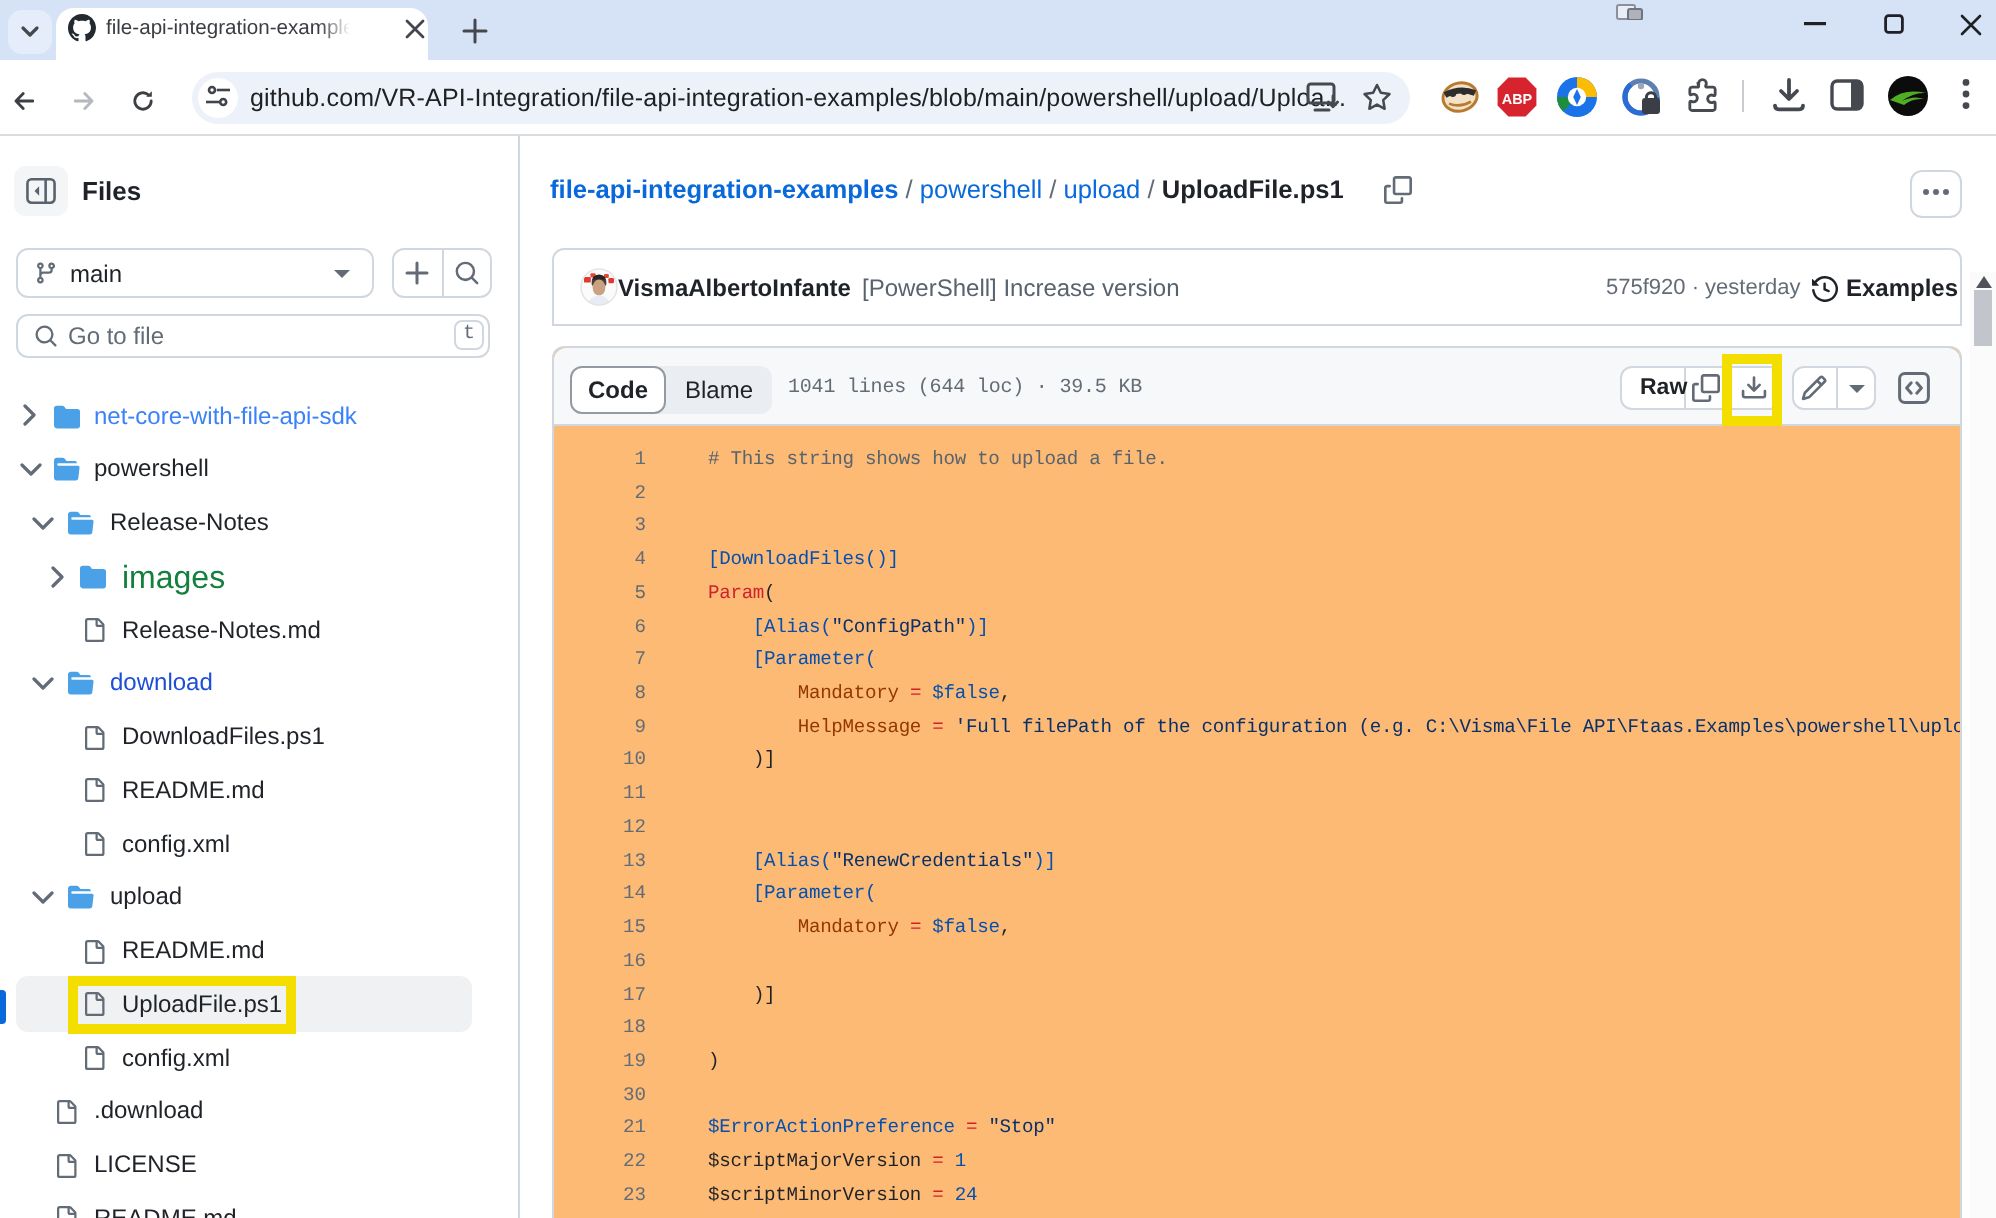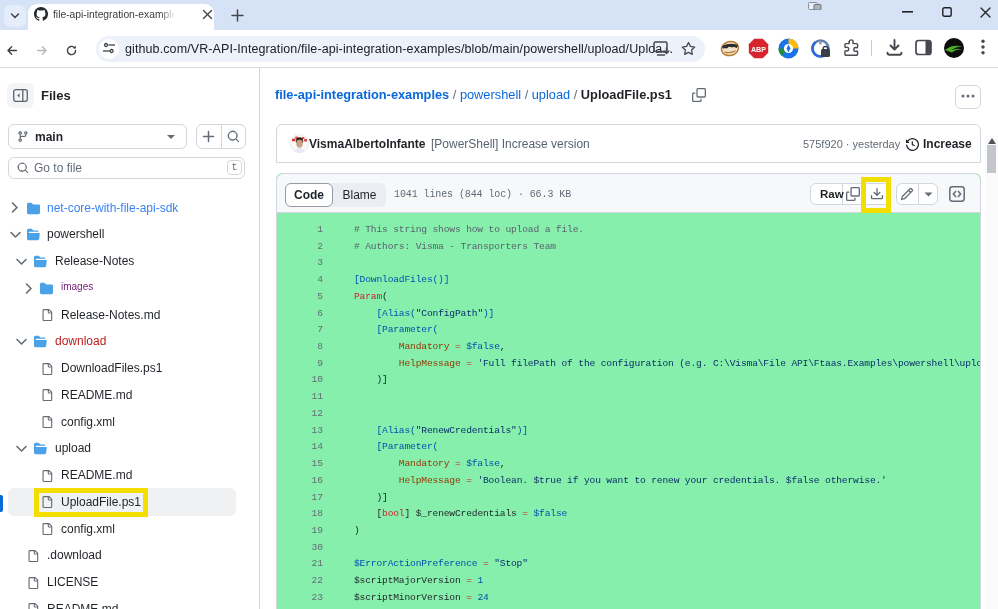--- a/index.html
+++ b/index.html
@@ -13,21 +13,21 @@
 #toolbar { position:absolute; left:0; top:30px; width:998px; height:38px; background:#fff; border-bottom:1px solid #d8dbe0; }
 #omni { position:absolute; left:96px; top:6px; width:609px; height:26px; background:#edf1fa; border-radius:13px; }
 #omni .circ { position:absolute; left:3px; top:3px; width:20px; height:20px; border-radius:50%; background:#fff; }
 #urltext { position:absolute; left:125px; top:12px; font-size:12.5px; color:#202124; letter-spacing:0.1px; }
 
 #page { position:absolute; left:0; top:68px; width:998px; height:541px; background:#fff; }
 #sidebar { position:absolute; left:0; top:0; width:260px; height:541px; border-right:1px solid #d0d7de; }
 #main { position:absolute; left:260px; top:0; width:726px; height:541px; }
 .gbtn { border:1px solid #d0d7de; border-radius:6px; background:#fff; }
 #commitbox { position:absolute; left:16px; top:56px; width:705px; height:39px; border:1px solid #d0d7de; border-radius:6px 6px 0 0; background:#fff; }
-#codebox { position:absolute; left:16px; top:105px; width:705px; height:436px; border:1px solid #d0d7de; border-radius:6px 6px 0 0; border-bottom:none; background:#86efac; }
+#codebox { position:absolute; left:16px; top:105px; width:705px; height:436px; border:1px solid #d0d7de; border-radius:6px 6px 0 0; border-bottom:none; background:#fdba74; }
 #codehead { position:absolute; left:0; top:0; width:703px; height:39px; background:#f6f8fa; border-bottom:1px solid #d0d7de; border-radius:6px 6px 0 0; }
 #codearea { position:absolute; left:0; top:40px; width:703px; height:396px; overflow:hidden; font-family:"Liberation Mono", monospace; font-size:9.6px; }
 .cl { position:absolute; height:17px; line-height:17px; white-space:pre; letter-spacing:-0.15px; }
 .ln { position:absolute; width:46px; text-align:right; color:#636c76; height:17px; line-height:17px; letter-spacing:0; }
 .red { color:#cf222e; } .blu { color:#0550ae; } .str { color:#0a3069; } .org { color:#953800; } .com { color:#59636e; } .dft { color:#1f2328; }
 
 #sbar { position:absolute; left:985px; top:68px; width:13px; height:541px; background:#fbfbfc; }
 #sthumb { position:absolute; left:2px; top:9px; width:9px; height:28px; background:#c2c6cc; }
 
 .ybox { position:absolute; border:5px solid #f4de00; }
@@ -155,21 +155,21 @@
         <rect x="0.7" y="0.7" width="14.6" height="12.6" rx="2.2" fill="none" stroke="#59636e" stroke-width="1.4"></rect>
         <path d="M10.5 1 V13" stroke="#59636e" stroke-width="1.4"></path>
         <path d="M7 4.5 L4.5 7 L7 9.5 Z" fill="#59636e"></path>
       </svg>
     <div class="abs" style="left:41px;top:20px;font-size:13px;font-weight:bold;color:#1f2328">Files</div>
 
     <div class="gbtn abs" style="left:8px;top:56px;width:179px;height:25px"></div>
     <svg class="abs" style="left:17px;top:62px" width="12" height="13" viewBox="0 0 16 16">
         <path fill="#636c76" d="M9.5 3.25a2.25 2.25 0 1 1 3 2.122V6A2.5 2.5 0 0 1 10 8.5H6a1 1 0 0 0-1 1v1.128a2.251 2.251 0 1 1-1.5 0V5.372a2.25 2.25 0 1 1 1.5 0v1.836A2.493 2.493 0 0 1 6 7h4a1 1 0 0 0 1-1v-.628A2.25 2.25 0 0 1 9.5 3.25Zm-6 0a.75.75 0 1 0 1.5 0 .75.75 0 0 0-1.5 0Zm8.25-.75a.75.75 0 1 0 0 1.5.75.75 0 0 0 0-1.5ZM4.25 12a.75.75 0 1 0 0 1.5.75.75 0 0 0 0-1.5Z"></path>
       </svg>
-    <div class="abs" style="left:35px;top:62px;font-size:12px;font-weight:bold;color:#1f2328">main</div>
+    <div class="abs" style="left:35px;top:62px;font-size:12px;font-weight:normal;color:#1f2328">main</div>
     <svg class="abs" style="left:166px;top:66px" width="10" height="6" viewBox="0 0 10 6">
         <path d="M1 1 L5 5 L9 1 Z" fill="#636c76"></path>
       </svg>
     <div class="gbtn abs" style="left:196px;top:56px;width:50px;height:25px"></div>
     <div class="abs" style="left:221px;top:56px;width:1px;height:25px;background:#d0d7de"></div>
     <svg class="abs" style="left:202px;top:62px" width="13" height="13" viewBox="0 0 13 13">
         <path d="M6.5 1.5 V11.5 M1.5 6.5 H11.5" stroke="#636c76" stroke-width="1.5" stroke-linecap="round"></path>
       </svg>
     <svg class="abs" style="left:227px;top:62px" width="13" height="13" viewBox="0 0 16 16">
         <path fill="#636c76" d="M10.68 11.74a6 6 0 0 1-7.922-8.982 6 6 0 0 1 8.982 7.922l3.04 3.04a.749.749 0 0 1-.326 1.275.749.749 0 0 1-.734-.215ZM11.5 7a4.499 4.499 0 1 0-8.997 0A4.499 4.499 0 0 0 11.5 7Z"></path>
@@ -205,32 +205,32 @@
     <svg class="abs" style="left:33.5px;top:187.0px" width="13" height="13" viewBox="0 0 16 16">
           <path fill="#4aa1e8" d="M.513 1.513A1.75 1.75 0 0 1 1.75 1h3.5c.55 0 1.07.26 1.4.7l.9 1.2a.25.25 0 0 0 .2.1H13a1 1 0 0 1 1 1v.5H2.75a.75.75 0 0 0 0 1.5h11.978a1 1 0 0 1 .994 1.117L15 13.25A1.75 1.75 0 0 1 13.25 15H1.75A1.75 1.75 0 0 1 0 13.25V2.75c0-.464.184-.91.513-1.237Z"></path>
         </svg>
     <div class="abs" style="left:55px;top:186.0px;font-size:12px;color:#1f2328">Release-Notes</div>
     <svg class="abs" style="left:25px;top:215px" width="7" height="11" viewBox="0 0 7 11">
           <path d="M1.5 1 L6 5.5 L1.5 10" stroke="#636c76" stroke-width="1.6" fill="none" stroke-linecap="round" stroke-linejoin="round"></path>
         </svg>
     <svg class="abs" style="left:40px;top:213.8px" width="13" height="13" viewBox="0 0 16 16">
           <path fill="#4aa1e8" d="M1.75 1A1.75 1.75 0 0 0 0 2.75v10.5C0 14.216.784 15 1.75 15h12.5A1.75 1.75 0 0 0 16 13.25v-8.5A1.75 1.75 0 0 0 14.25 3H7.5a.25.25 0 0 1-.2-.1l-.9-1.2C6.07 1.26 5.55 1 5 1Z"></path>
         </svg>
-    <div class="abs" style="left:61px;top:212.8px;font-size:10px;color:#701a75">images</div>
+    <div class="abs" style="left:61px;top:212.8px;font-size:16px;color:#15803d">images</div>
     <svg class="abs" style="left:41px;top:240.0px" width="12" height="14" viewBox="0 0 16 16">
           <path fill="#636c76" d="M2 1.75C2 .784 2.784 0 3.75 0h6.586c.464 0 .909.184 1.237.513l2.914 2.914c.329.328.513.773.513 1.237v9.586A1.75 1.75 0 0 1 13.25 16h-9.5A1.75 1.75 0 0 1 2 14.25Zm1.75-.25a.25.25 0 0 0-.25.25v12.5c0 .138.112.25.25.25h9.5a.25.25 0 0 0 .25-.25V6h-2.75A1.75 1.75 0 0 1 9 4.25V1.5Zm6.75.062V4.25c0 .138.112.25.25.25h2.688l-.011-.013-2.914-2.914-.013-.011Z"></path>
         </svg>
     <div class="abs" style="left:61px;top:239.5px;font-size:12px;color:#1f2328">Release-Notes.md</div>
     <svg class="abs" style="left:16px;top:269px" width="11" height="9" viewBox="0 0 11 9">
           <path d="M1 2.5 L5.5 7 L10 2.5" stroke="#636c76" stroke-width="1.6" fill="none" stroke-linecap="round" stroke-linejoin="round"></path>
         </svg>
     <svg class="abs" style="left:33.5px;top:267.2px" width="13" height="13" viewBox="0 0 16 16">
           <path fill="#4aa1e8" d="M.513 1.513A1.75 1.75 0 0 1 1.75 1h3.5c.55 0 1.07.26 1.4.7l.9 1.2a.25.25 0 0 0 .2.1H13a1 1 0 0 1 1 1v.5H2.75a.75.75 0 0 0 0 1.5h11.978a1 1 0 0 1 .994 1.117L15 13.25A1.75 1.75 0 0 1 13.25 15H1.75A1.75 1.75 0 0 1 0 13.25V2.75c0-.464.184-.91.513-1.237Z"></path>
         </svg>
-    <div class="abs" style="left:55px;top:266.2px;font-size:12px;color:#b91c1c">download</div>
+    <div class="abs" style="left:55px;top:266.2px;font-size:12px;color:#1d4ed8">download</div>
     <svg class="abs" style="left:41px;top:293.5px" width="12" height="14" viewBox="0 0 16 16">
           <path fill="#636c76" d="M2 1.75C2 .784 2.784 0 3.75 0h6.586c.464 0 .909.184 1.237.513l2.914 2.914c.329.328.513.773.513 1.237v9.586A1.75 1.75 0 0 1 13.25 16h-9.5A1.75 1.75 0 0 1 2 14.25Zm1.75-.25a.25.25 0 0 0-.25.25v12.5c0 .138.112.25.25.25h9.5a.25.25 0 0 0 .25-.25V6h-2.75A1.75 1.75 0 0 1 9 4.25V1.5Zm6.75.062V4.25c0 .138.112.25.25.25h2.688l-.011-.013-2.914-2.914-.013-.011Z"></path>
         </svg>
     <div class="abs" style="left:61px;top:293.0px;font-size:12px;color:#1f2328">DownloadFiles.ps1</div>
     <svg class="abs" style="left:41px;top:320.2px" width="12" height="14" viewBox="0 0 16 16">
           <path fill="#636c76" d="M2 1.75C2 .784 2.784 0 3.75 0h6.586c.464 0 .909.184 1.237.513l2.914 2.914c.329.328.513.773.513 1.237v9.586A1.75 1.75 0 0 1 13.25 16h-9.5A1.75 1.75 0 0 1 2 14.25Zm1.75-.25a.25.25 0 0 0-.25.25v12.5c0 .138.112.25.25.25h9.5a.25.25 0 0 0 .25-.25V6h-2.75A1.75 1.75 0 0 1 9 4.25V1.5Zm6.75.062V4.25c0 .138.112.25.25.25h2.688l-.011-.013-2.914-2.914-.013-.011Z"></path>
         </svg>
     <div class="abs" style="left:61px;top:319.8px;font-size:12px;color:#1f2328">README.md</div>
     <svg class="abs" style="left:41px;top:347.0px" width="12" height="14" viewBox="0 0 16 16">
           <path fill="#636c76" d="M2 1.75C2 .784 2.784 0 3.75 0h6.586c.464 0 .909.184 1.237.513l2.914 2.914c.329.328.513.773.513 1.237v9.586A1.75 1.75 0 0 1 13.25 16h-9.5A1.75 1.75 0 0 1 2 14.25Zm1.75-.25a.25.25 0 0 0-.25.25v12.5c0 .138.112.25.25.25h9.5a.25.25 0 0 0 .25-.25V6h-2.75A1.75 1.75 0 0 1 9 4.25V1.5Zm6.75.062V4.25c0 .138.112.25.25.25h2.688l-.011-.013-2.914-2.914-.013-.011Z"></path>
@@ -302,29 +302,29 @@
             <path d="M3.5 19 Q5 13.8 9.5 13.8 Q14 13.8 15.5 19 Z" fill="#e8ecf2"></path>
           </g>
           <circle cx="9.5" cy="9.5" r="9" fill="none" stroke="#e3e5e8" stroke-width="0.8"></circle>
         </svg>
       <div class="abs" style="left:32px;top:12px;font-size:12px;font-weight:bold;color:#1f2328">VismaAlbertoInfante</div>
       <div class="abs" style="left:154px;top:12px;font-size:12px;color:#59636e">[PowerShell] Increase version</div>
       <div class="abs" style="left:526px;top:13px;font-size:11px;color:#636c76">575f920 · yesterday</div>
       <svg class="abs" style="left:629px;top:13px" width="13" height="13" viewBox="0 0 16 16">
           <path fill="#1f2328" d="m.427 1.927 1.215 1.215a8.002 8.002 0 1 1-1.6 5.685.75.75 0 1 1 1.493-.154 6.5 6.5 0 1 0 1.18-4.458l1.358 1.358A.25.25 0 0 1 3.896 6H.25A.25.25 0 0 1 0 5.75V2.104a.25.25 0 0 1 .427-.177ZM7.75 4a.75.75 0 0 1 .75.75v2.992l2.028.812a.75.75 0 0 1-.557 1.392l-2.5-1A.751.751 0 0 1 7 8.25v-3.5A.75.75 0 0 1 7.75 4Z"></path>
         </svg>
-      <div class="abs" style="left:646px;top:12px;font-size:12px;font-weight:bold;color:#1f2328">Increase</div>
+      <div class="abs" style="left:646px;top:12px;font-size:12px;font-weight:bold;color:#1f2328">Examples</div>
     </div>
 
     <div id="codebox">
       <div id="codehead">
         <div class="abs" style="left:8px;top:9px;width:101px;height:24px;background:#eaeef2;border-radius:6px"></div>
         <div class="abs" style="left:8px;top:9px;width:48px;height:24px;background:#fff;border:1px solid #949aa2;border-radius:6px;text-align:center;font-size:12px;font-weight:bold;color:#1f2328;line-height:22px">Code</div>
         <div class="abs" style="left:56px;top:9px;width:53px;height:24px;text-align:center;font-size:12px;color:#1f2328;line-height:24px">Blame</div>
-        <div class="abs" style="left:117px;top:15px;font-size:10px;color:#636c76;font-family:'Liberation Mono',monospace;letter-spacing:-0.1px">1041 lines (844 loc) · 66.3 KB</div>
+        <div class="abs" style="left:117px;top:15px;font-size:10px;color:#636c76;font-family:'Liberation Mono',monospace;letter-spacing:-0.1px">1041 lines (644 loc) · 39.5 KB</div>
         <div class="gbtn abs" style="left:533px;top:9px;width:81px;height:22px"></div>
         <div class="abs" style="left:565px;top:9px;width:1px;height:22px;background:#d0d7de"></div>
         <div class="abs" style="left:586px;top:9px;width:1px;height:22px;background:#d0d7de"></div>
         <div class="abs" style="left:543px;top:14px;font-size:11.5px;font-weight:bold;color:#1f2328">Raw</div>
         <svg class="abs" style="left:569px;top:13px" width="14" height="14" viewBox="0 0 16 16">
             <path fill="#636c76" d="M0 6.75C0 5.784.784 5 1.75 5h1.5a.75.75 0 0 1 0 1.5h-1.5a.25.25 0 0 0-.25.25v7.5c0 .138.112.25.25.25h7.5a.25.25 0 0 0 .25-.25v-1.5a.75.75 0 0 1 1.5 0v1.5A1.75 1.75 0 0 1 9.25 16h-7.5A1.75 1.75 0 0 1 0 14.25Z"></path>
             <path fill="#636c76" d="M5 1.75C5 .784 5.784 0 6.75 0h7.5C15.216 0 16 .784 16 1.75v7.5A1.75 1.75 0 0 1 14.25 11h-7.5A1.75 1.75 0 0 1 5 9.25Zm1.75-.25a.25.25 0 0 0-.25.25v7.5c0 .138.112.25.25.25h7.5a.25.25 0 0 0 .25-.25v-7.5a.25.25 0 0 0-.25-.25Z"></path>
           </svg>
         <svg class="abs" style="left:593px;top:13px" width="14" height="14" viewBox="0 0 16 16">
             <path fill="#636c76" d="M2.75 14A1.75 1.75 0 0 1 1 12.25v-2.5a.75.75 0 0 1 1.5 0v2.5c0 .138.112.25.25.25h10.5a.25.25 0 0 0 .25-.25v-2.5a.75.75 0 0 1 1.5 0v2.5A1.75 1.75 0 0 1 13.25 14Z"></path>
@@ -340,21 +340,20 @@
           </svg>
         <svg class="abs" style="left:672px;top:12px" width="16" height="16" viewBox="0 0 16 16">
             <rect x="0.8" y="0.8" width="14.4" height="14.4" rx="2.6" fill="none" stroke="#636c76" stroke-width="1.5"></rect>
             <path d="M6.6 5.4 L4.3 8 L6.6 10.6 M9.4 5.4 L11.7 8 L9.4 10.6" stroke="#636c76" stroke-width="1.5" fill="none" stroke-linecap="round" stroke-linejoin="round"></path>
           </svg>
       </div>
       <div id="codearea">
       <div class="ln" style="top:6.8px;left:0">1</div>
       <div class="cl" style="top:6.8px;left:77px"><span class="com"># This string shows how to upload a file.</span></div>
       <div class="ln" style="top:23.5px;left:0">2</div>
-      <div class="cl" style="top:23.5px;left:77px"><span class="com"># Authors: Visma - Transporters Team</span></div>
       <div class="ln" style="top:40.3px;left:0">3</div>
       <div class="ln" style="top:57.0px;left:0">4</div>
       <div class="cl" style="top:57.0px;left:77px"><span class="blu">[DownloadFiles()]</span></div>
       <div class="ln" style="top:73.7px;left:0">5</div>
       <div class="cl" style="top:73.7px;left:77px"><span class="red">Param</span><span class="dft">(</span></div>
       <div class="ln" style="top:90.5px;left:0">6</div>
       <div class="cl" style="top:90.5px;left:77px"><span class="dft">    </span><span class="blu">[Alias(</span><span class="str">"ConfigPath"</span><span class="blu">)]</span></div>
       <div class="ln" style="top:107.2px;left:0">7</div>
       <div class="cl" style="top:107.2px;left:77px"><span class="dft">    </span><span class="blu">[Parameter(</span></div>
       <div class="ln" style="top:123.9px;left:0">8</div>
@@ -365,25 +364,23 @@
       <div class="cl" style="top:157.4px;left:77px"><span class="dft">    </span><span class="dft">)]</span></div>
       <div class="ln" style="top:174.1px;left:0">11</div>
       <div class="ln" style="top:190.8px;left:0">12</div>
       <div class="ln" style="top:207.6px;left:0">13</div>
       <div class="cl" style="top:207.6px;left:77px"><span class="dft">    </span><span class="blu">[Alias(</span><span class="str">"RenewCredentials"</span><span class="blu">)]</span></div>
       <div class="ln" style="top:224.3px;left:0">14</div>
       <div class="cl" style="top:224.3px;left:77px"><span class="dft">    </span><span class="blu">[Parameter(</span></div>
       <div class="ln" style="top:241.0px;left:0">15</div>
       <div class="cl" style="top:241.0px;left:77px"><span class="dft">        </span><span class="org">Mandatory</span><span class="dft"> </span><span class="red">=</span><span class="dft"> </span><span class="blu">$false</span><span class="dft">,</span></div>
       <div class="ln" style="top:257.8px;left:0">16</div>
-      <div class="cl" style="top:257.8px;left:77px"><span class="dft">        </span><span class="org">HelpMessage</span><span class="dft"> </span><span class="red">=</span><span class="dft"> </span><span class="str">'Boolean. $true if you want to renew your credentials. $false otherwise.'</span></div>
       <div class="ln" style="top:274.5px;left:0">17</div>
       <div class="cl" style="top:274.5px;left:77px"><span class="dft">    </span><span class="dft">)]</span></div>
       <div class="ln" style="top:291.2px;left:0">18</div>
-      <div class="cl" style="top:291.2px;left:77px"><span class="dft">    [</span><span class="red">bool</span><span class="dft">] $_renewCredentials </span><span class="red">=</span><span class="dft"> </span><span class="blu">$false</span></div>
       <div class="ln" style="top:307.9px;left:0">19</div>
       <div class="cl" style="top:307.9px;left:77px"><span class="dft">)</span></div>
       <div class="ln" style="top:324.7px;left:0">30</div>
       <div class="ln" style="top:341.4px;left:0">21</div>
       <div class="cl" style="top:341.4px;left:77px"><span class="blu">$ErrorActionPreference</span><span class="dft"> </span><span class="red">=</span><span class="dft"> </span><span class="str">"Stop"</span></div>
       <div class="ln" style="top:358.1px;left:0">22</div>
       <div class="cl" style="top:358.1px;left:77px"><span class="dft">$scriptMajorVersion</span><span class="dft"> </span><span class="red">=</span><span class="dft"> </span><span class="blu">1</span></div>
       <div class="ln" style="top:374.9px;left:0">23</div>
       <div class="cl" style="top:374.9px;left:77px"><span class="dft">$scriptMinorVersion</span><span class="dft"> </span><span class="red">=</span><span class="dft"> </span><span class="blu">24</span></div>
       </div>

